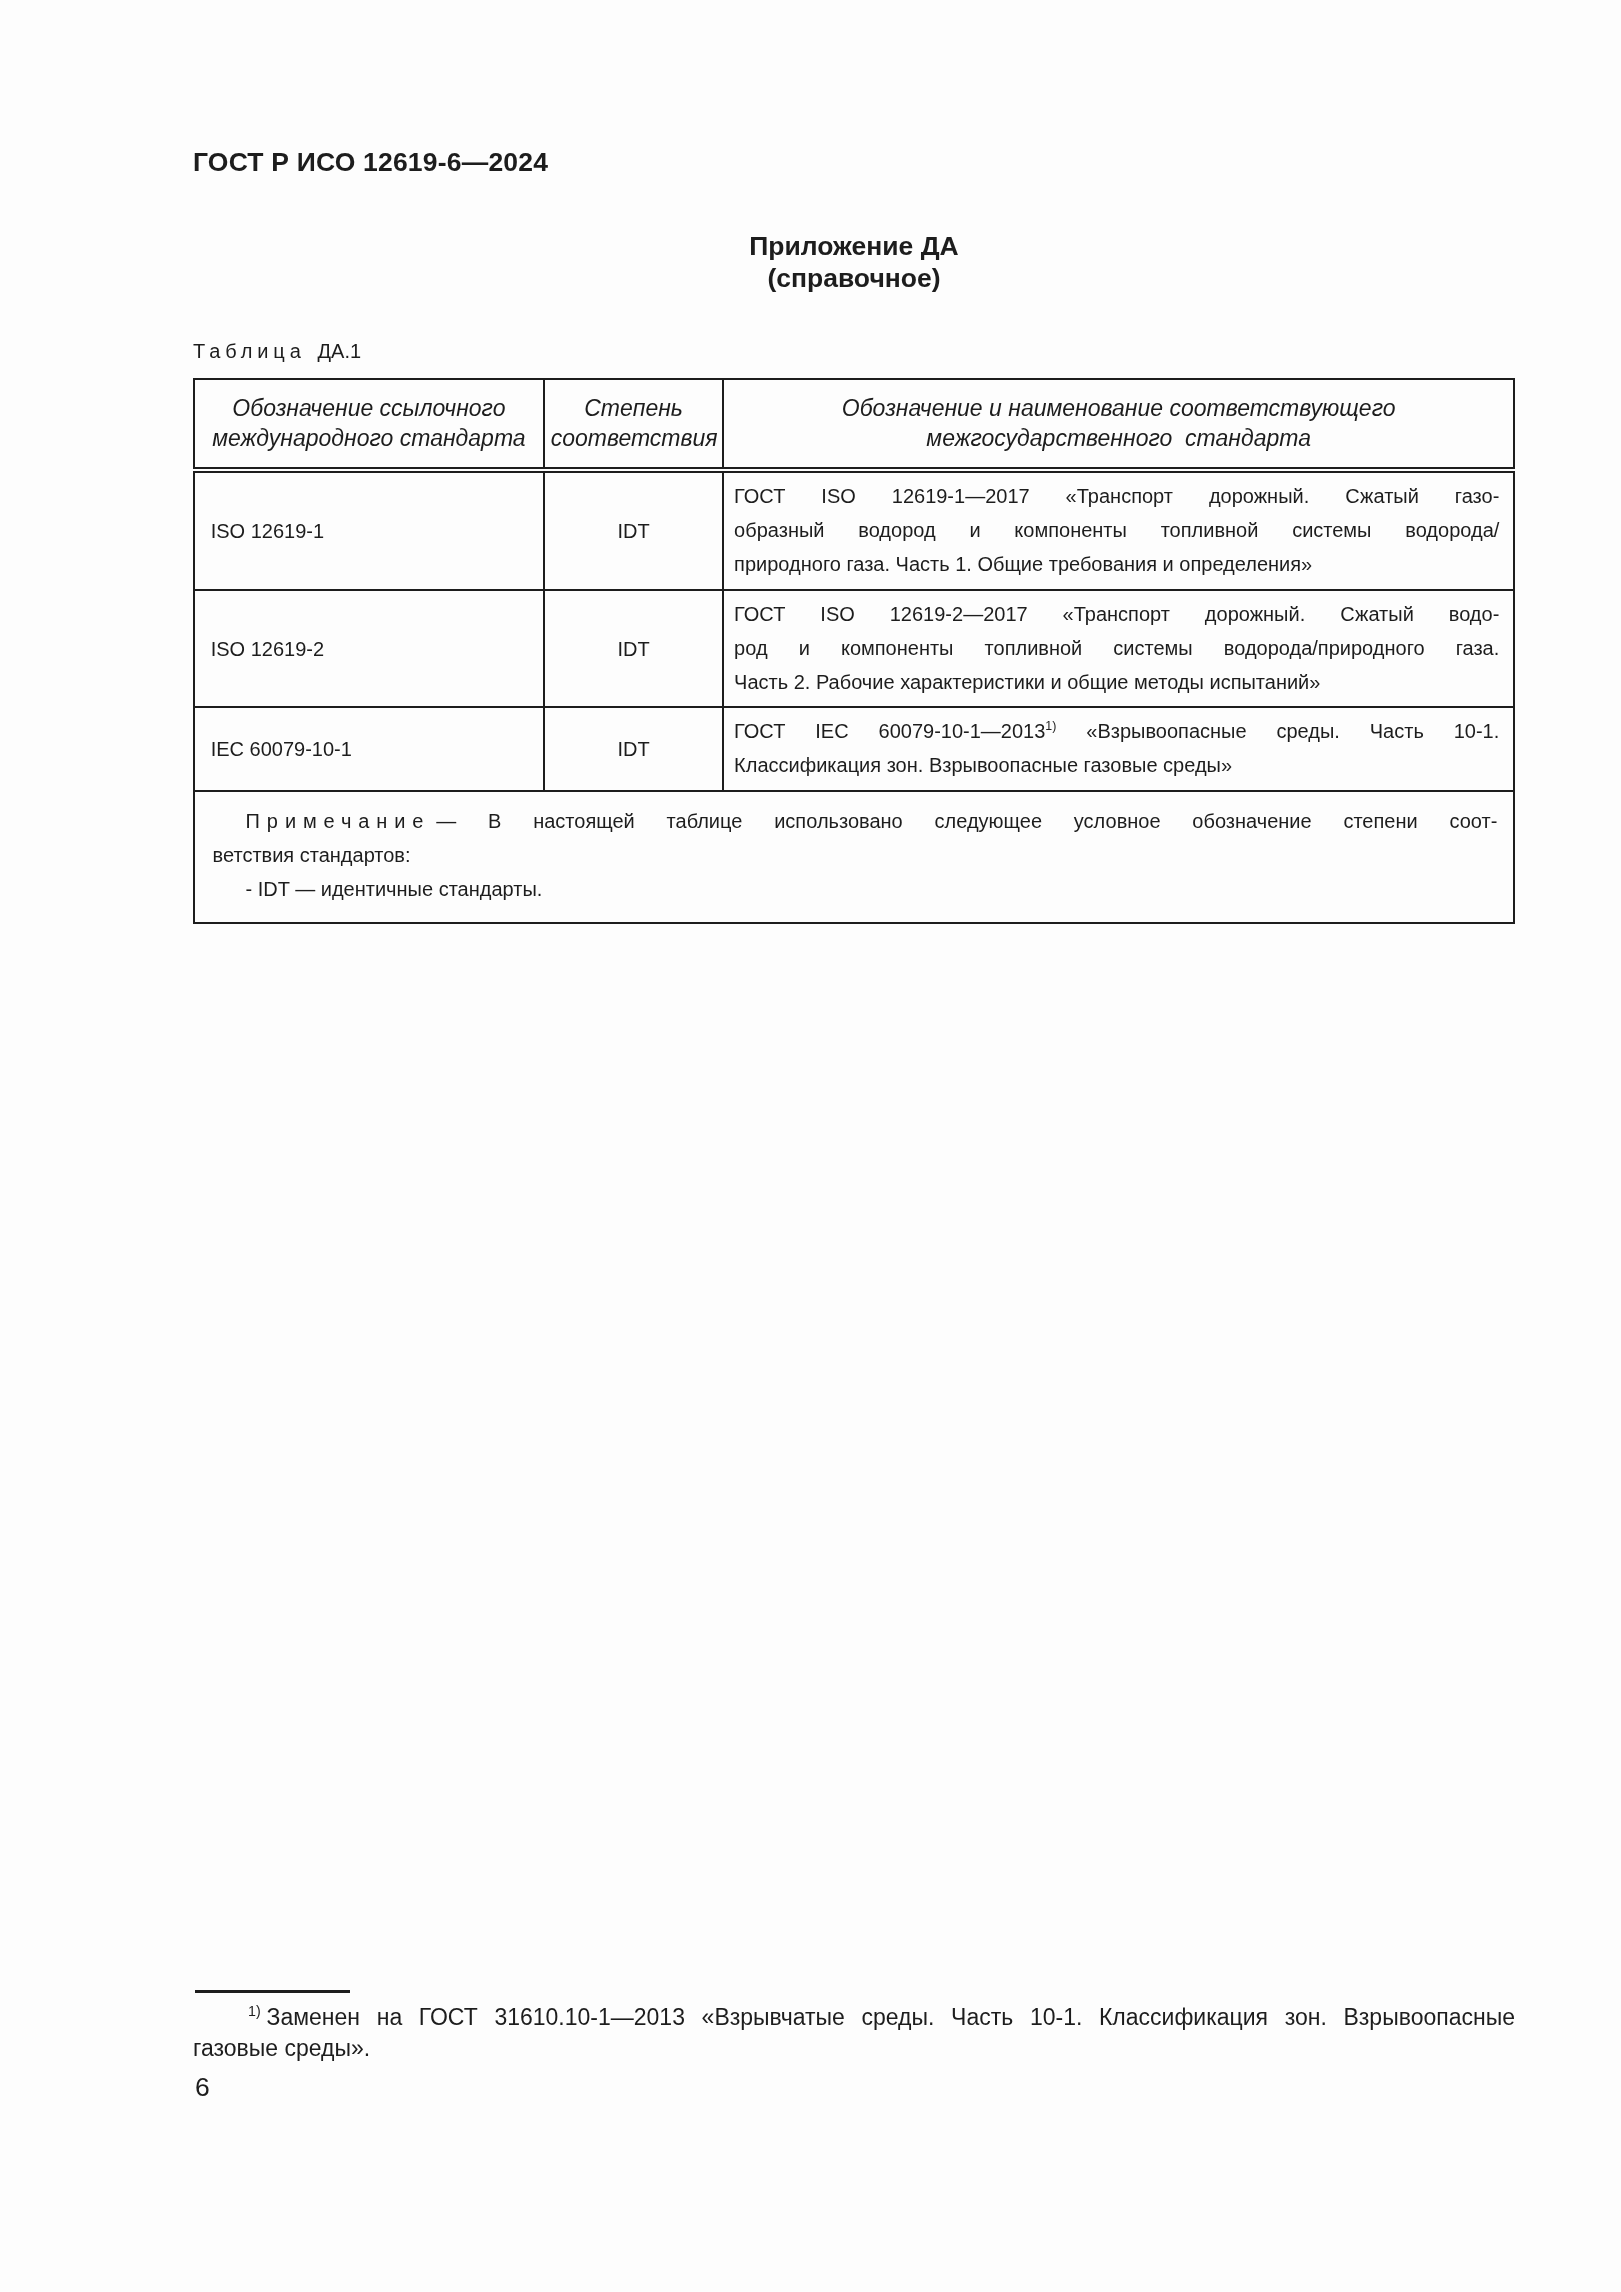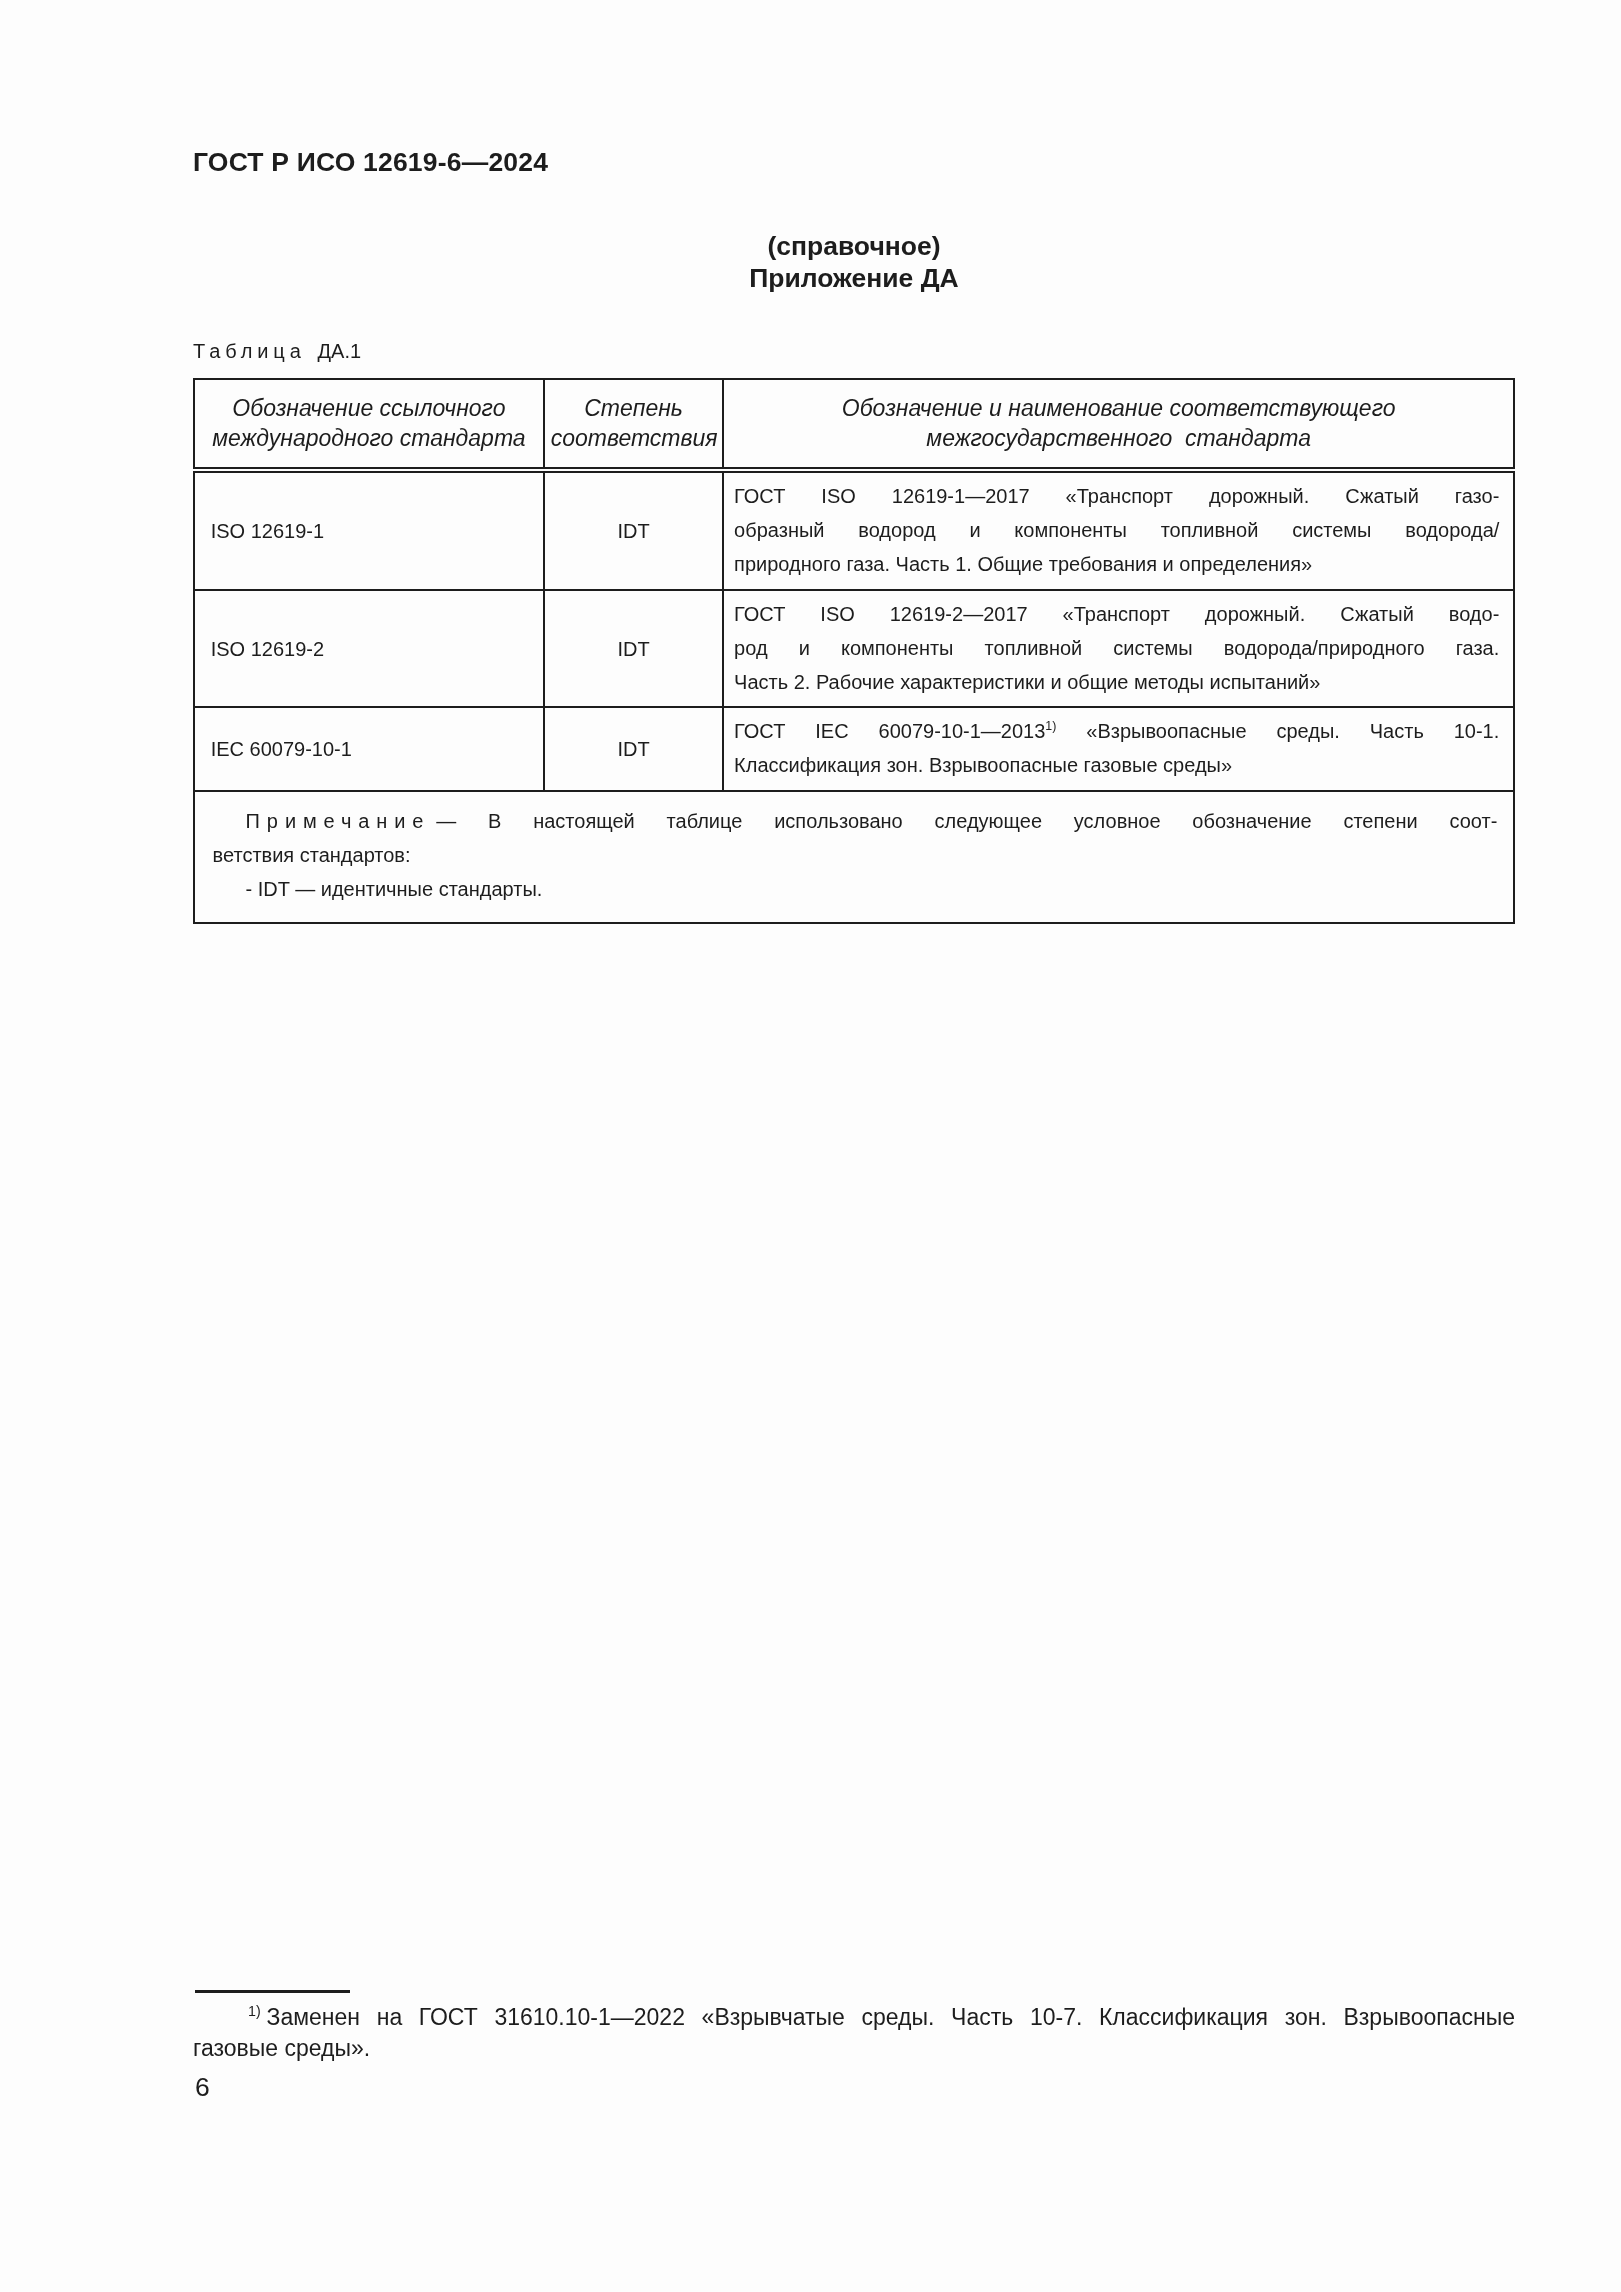--- a/index.html
+++ b/index.html
@@ -59,22 +59,22 @@
 </style>
 </head>
 <body>
 
 <div class="page">
   <div class="content">
 
     <div class="doc-code">ГОСТ Р ИСО 12619-6—2024</div>
 
     <div class="appendix">
+      <div>Приложение ДА</div>
       <div>(справочное)</div>
-      <div>Приложение ДА</div>
     </div>
 
 
     <div class="table-label">
       <span class="tl-word">Таблица</span><span class="tl-num">ДА.1</span>
     </div>
 
     <table class="std">
       <colgroup>
         <col style="width:26.5%">
@@ -130,21 +130,21 @@
             <div class="note-line2">ветствия стандартов:</div>
             <div class="note-item">- IDT — идентичные стандарты.</div>
           </td>
         </tr>
       </tbody>
     </table>
 
     <div class="footnote">
       <div class="footnote-rule"></div>
       <div class="fn-text">
-        <div class="fn-line1"><sup>1)</sup><span>Заменен на ГОСТ 31610.10-1—2022 «Взрывчатые среды. Часть 10-7. Классификация зон. Взрывоопасные</span></div>
+        <div class="fn-line1"><sup>1)</sup><span>Заменен на ГОСТ 31610.10-1—2013 «Взрывчатые среды. Часть 10-1. Классификация зон. Взрывоопасные</span></div>
         <div class="fn-line2">газовые среды».</div>
       </div>
     </div>
 
     <div class="page-number">6</div>
 
   </div>
 </div>
 
 

